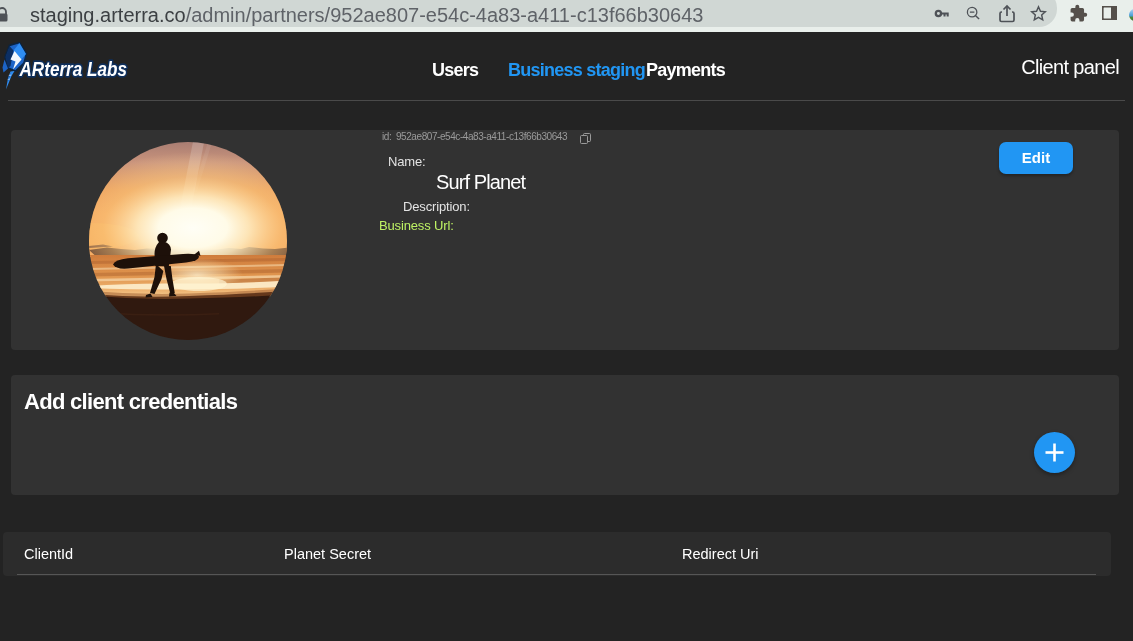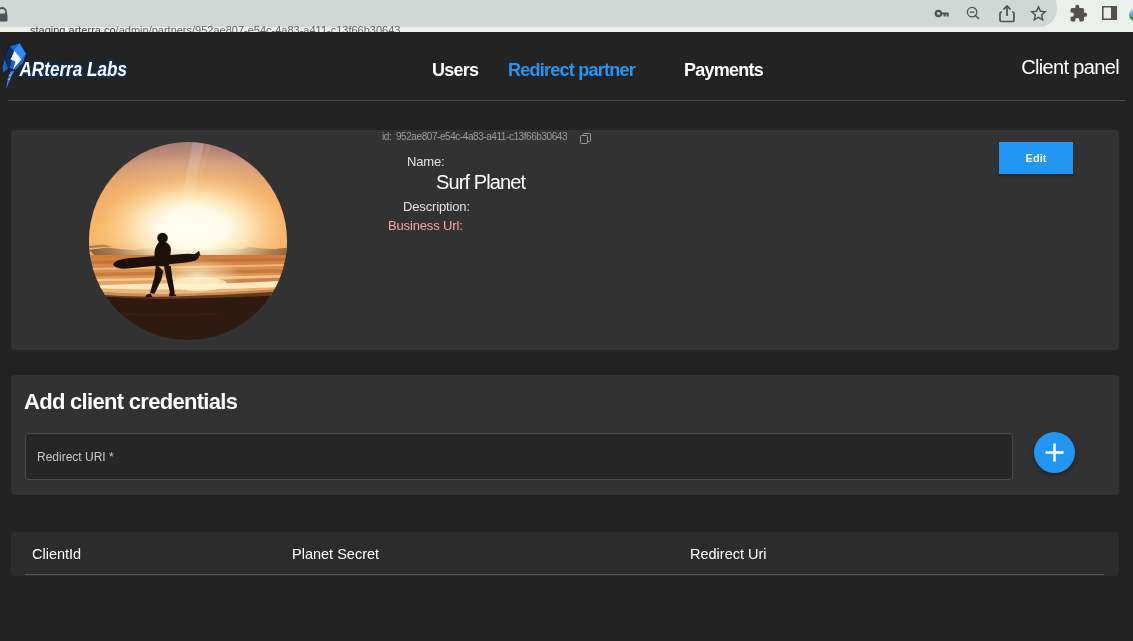--- a/index.html
+++ b/index.html
@@ -5,57 +5,57 @@
   * { margin:0; padding:0; box-sizing:border-box; }
   html,body { width:1133px; height:641px; overflow:hidden; background:#232323;
     font-family:"Liberation Sans", sans-serif; }
   .abs { position:absolute; }
 
   
   #toolbar { position:absolute; left:0; top:0; width:1133px; height:32px;
     background:#e9efeb; overflow:hidden; }
   #omnibox { position:absolute; left:-30px; top:-10px; width:1087px; height:37px;
     border-radius:18px; background:#d0d7d4; }
-  #urltext { position:absolute; left:30px; top:4px; font-size:11px;
-    color:#3c4043; white-space:nowrap;margin-top:20px; }
+  #urltext { position:absolute; left:30px; top:4px; font-size:20px;
+    color:#3c4043; white-space:nowrap; }
   #urltext .path { color:#5f6368; }
 
   
   #header { position:absolute; left:0; top:32px; width:1133px; height:86px; background:#232323; }
   #hdivider { position:absolute; left:8px; top:100px; width:1117px; height:1px; background:#4a4a4a; }
   .nav { position:absolute; top:28px; font-size:18px; font-weight:700; color:#fff; letter-spacing:-0.75px; }
   #adminpanel { position:absolute; top:24px; right:14px; font-size:20px; letter-spacing:-0.65px; color:#fff; }
 
   
   .card { position:absolute; left:11px; width:1108px; background:#323232; border-radius:4px; }
   #card1 { top:130px; height:220px; }
   #card2 { top:375px; height:120px;padding-left:7px; }
 
   #avatar { position:absolute; left:78px; top:12px; width:198px; height:198px;
     border-radius:50%; overflow:hidden; }
 
   #idrow { position:absolute; left:371px; top:1px; font-size:10px; letter-spacing:-0.43px; color:#9a9a9a; }
-  #lblName { position:absolute; left:396px; top:24px; font-size:13px; letter-spacing:-0.15px; color:#e3e3e3; }
+  #lblName { position:absolute; left:377px; top:24px; font-size:13px; letter-spacing:-0.15px; color:#e3e3e3; }
   #bigname { position:absolute; left:377px; top:41px; font-size:20px; letter-spacing:-0.9px; color:#fff;margin-left:48px; }
   #lblDesc { position:absolute; left:377px; top:69px; font-size:13px; letter-spacing:-0.15px; color:#e3e3e3;margin-left:15px; }
-  #lblUrl  { position:absolute; left:377px; top:88px; font-size:13px; letter-spacing:-0.15px; color:#fca5a5; }
+  #lblUrl  { position:absolute; left:368px; top:88px; font-size:13px; letter-spacing:-0.15px; color:#bef264; }
 
   #editbtn { position:absolute; left:988px; top:12px; width:74px; height:32px;
-    background:#2196f3; border-radius:0; color:#fff; font-weight:700;
-    text-align:center; line-height:32px; box-shadow:0 2px 3px rgba(0,0,0,.3); font-size:11px; }
+    background:#2196f3; border-radius:7px; color:#fff; font-weight:700;
+    text-align:center; line-height:32px; box-shadow:0 2px 3px rgba(0,0,0,.3); font-size:15px; }
 
   #h2add { position:absolute; left:13px; top:14px; font-size:22px; font-weight:700; letter-spacing:-0.7px; color:#fff; }
   #input1 { position:absolute; left:14px; top:58px; width:988px; height:47px;
     background:#262626; border:1px solid #4a4a4a; border-radius:4px; }
   #input1 span { position:absolute; left:11px; top:16px; font-size:12px; color:#c9c9c9; }
   #plusbtn { position:absolute; left:1023px; top:57px; width:41px; height:41px;
     border-radius:50%; background:#2196f3; box-shadow:0 2px 4px rgba(0,0,0,.35); }
 
   
-  #trow { position:absolute; left:11px; top:532px; width:1108px; height:44px;
+  #trow { position:absolute; left:3px; top:532px; width:1108px; height:44px;
     background:#2c2c2c; border-radius:4px; }
   #trowline { position:absolute; left:14px; bottom:1px; width:1079px; height:1px; background:#565656; }
   .th { position:absolute; top:13.5px; font-size:14.5px; color:#fff; }
 </style>
 </head>
 <body>
 
 <div id="toolbar">
   <div id="omnibox"></div>
   <div id="urltext">staging.arterra.co<span class="path">/admin/partners/952ae807-e54c-4a83-a411-c13f66b30643</span></div>
@@ -109,22 +109,22 @@
     <path d="M13.5 29 L10.5 34 L5 47.5 L7 36 L9.5 29.5 z" fill="#2f8df2"></path>
     <path d="M10.5 30 L9 33.5 L6.5 41 L8 34 z" fill="#0c2f63" opacity="0.6"></path>
     <line x1="7.8" y1="33.5" x2="10.2" y2="33" stroke="#dce8f5" stroke-width="0.9" opacity="0.8"></line>
     <line x1="6.8" y1="37.5" x2="9" y2="37" stroke="#dce8f5" stroke-width="0.9" opacity="0.7"></line>
   </svg>
   <svg class="abs" style="left:14px;top:22px" width="125" height="34" viewBox="0 0 125 34">
     <text x="5.5" y="22" font-family="Liberation Sans, sans-serif" font-style="italic" font-weight="bold" font-size="20" fill="#ffffff" stroke="#0e2f5c" stroke-width="3.4" paint-order="stroke" stroke-linejoin="round" textLength="107.5" lengthAdjust="spacingAndGlyphs">ARterra Labs</text>
   </svg>
 
   <span class="nav" style="left:432px">Users</span>
-  <span class="nav" style="left:508px;color:#2196f3">Redirect partner</span>
-  <span class="nav" style="left:684px">Payments</span>
+  <span class="nav" style="left:508px;color:#2196f3">Business staging</span>
+  <span class="nav" style="left:646px">Payments</span>
   <span id="adminpanel">Client panel</span>
 </div>
 <div id="hdivider"></div>
 
 <div class="card" id="card1">
   <div id="avatar">
     <svg width="198" height="198" viewBox="0 0 198 198">
       <defs>
         <linearGradient id="sky" x1="0" y1="0" x2="0" y2="1">
           <stop offset="0" stop-color="#a87d72"></stop>
@@ -189,23 +189,20 @@
   </svg>
   <div id="lblName">Name:</div>
   <div id="bigname">Surf Planet</div>
   <div id="lblDesc">Description:</div>
   <div id="lblUrl">Business Url:</div>
   <div id="editbtn">Edit</div>
 </div>
 
 <div class="card" id="card2">
   <div id="h2add">Add client credentials</div>
-  <div id="input1">
-      <span>Redirect URI *</span>
-    </div>
   <div id="plusbtn">
     <svg class="abs" style="left:10px;top:10px" width="21" height="21" viewBox="0 0 21 21">
       <line x1="10.5" y1="1.5" x2="10.5" y2="19.5" stroke="#fff" stroke-width="2.6"></line>
       <line x1="1.5" y1="10.5" x2="19.5" y2="10.5" stroke="#fff" stroke-width="2.6"></line>
     </svg>
   </div>
 </div>
 
 <div id="trow">
   <span class="th" style="left:21px">ClientId</span>

